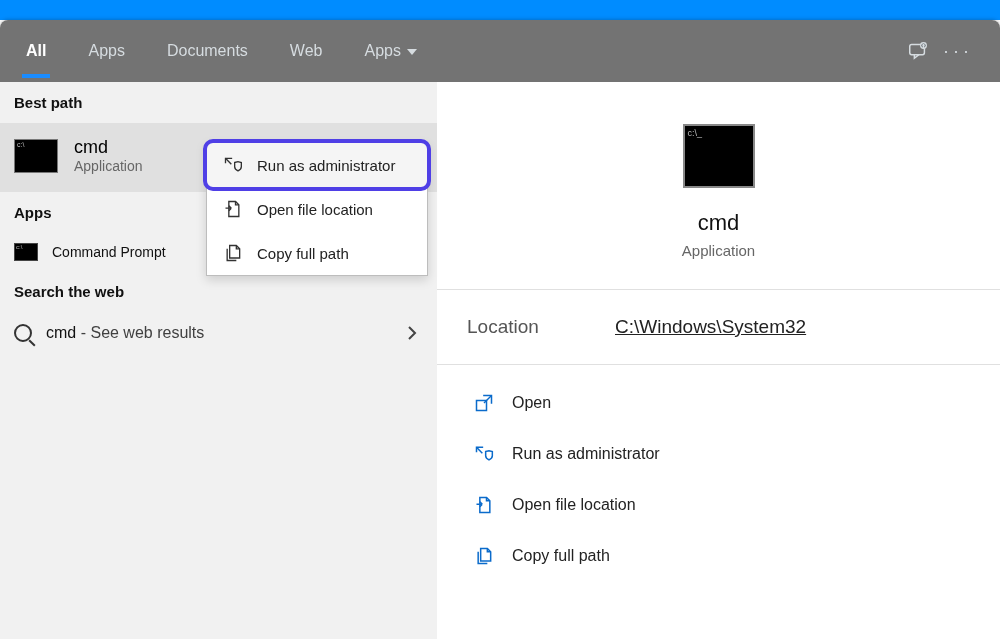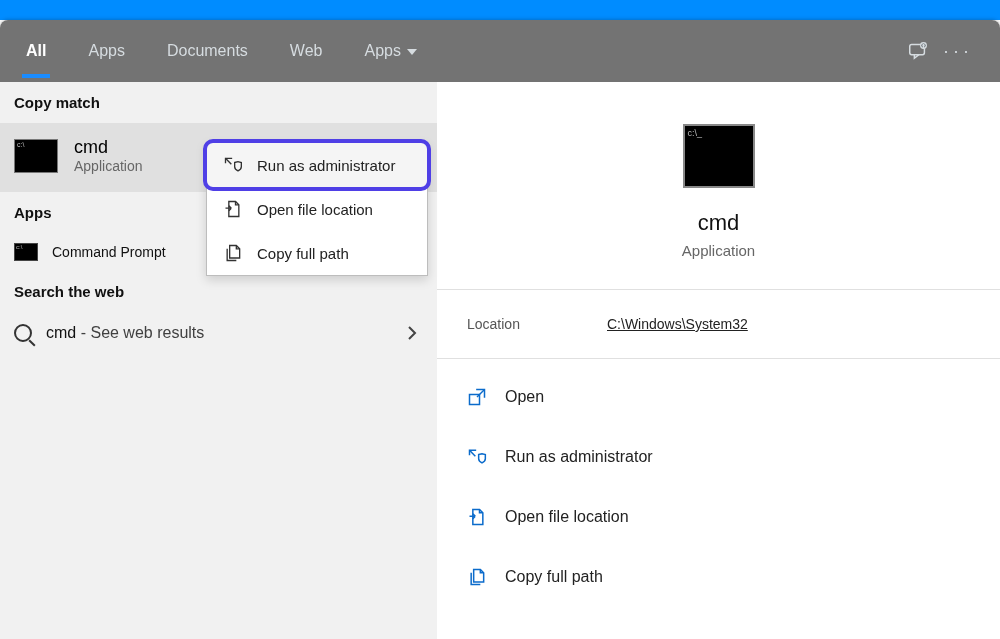--- a/index.html
+++ b/index.html
@@ -50,25 +50,25 @@
     .ctx-item.hl { outline:4px solid #4f3fe6; border-radius:6px; background:#f5f5f5; }
     .ic { width:20px; height:20px; display:flex; align-items:center; justify-content:center; }
 
     
     .preview-area { display:flex; flex-direction:column; align-items:center; padding-top:42px; padding-bottom:30px; border-bottom:1px solid #e0e0e0; }
     .preview-thumb { width:72px; height:64px; border:2px solid #888; background:#000; position:relative; }
     .preview-thumb::before { content:"c:\\_"; color:#bbb; font-size:9px; position:absolute; top:2px; left:3px; }
     .preview-title { margin-top:22px; font-size:22px; color:#111; }
     .preview-sub { margin-top:6px; font-size:15px; color:#666; }
 
-    .info-row { display:flex; align-items:flex-end; padding:26px 30px; border-bottom:1px solid #e0e0e0; font-size:14px; }
+    .info-row { display:flex; align-items:flex-end; padding:26px 30px; border-bottom:1px solid #e0e0e0; font-size:19px;gap:8px; }
     .info-label { width:140px; color:#555; }
     .info-value { color:#222; text-decoration:underline; cursor:pointer; }
 
-    .actions { padding: 18px 28px; display:flex; flex-direction:column; gap:20px; }
+    .actions { padding: 18px 35px; display:flex; flex-direction:column; gap:11px; }
     .action { display:flex; align-items:center; gap:18px; padding:10px 2px; font-size:16px; color:#222; cursor:pointer; }
     .action .ic svg { stroke:#0b6bcb; }
 
     svg { display:block; }
   </style>
 </head>
 <body>
 
 <div class="panel">
 
@@ -85,21 +85,21 @@
           <path d="M8 16 L8 20 L13 16"></path>
           <circle cx="18" cy="6" r="3" fill="#222b33"></circle>
           <path d="M18 4.5 A2 2 0 0 1 18 7.5 A2 2 0 0 1 18 4.5 M18 8 L18 9"></path>
         </svg>
     </div>
     <div class="dots-icon">···</div>
   </div>
 
   <div class="content">
     <div class="left">
-      <div class="section-header">Copy match</div>
+      <div class="section-header">Best path</div>
       <div class="best-item">
         <div class="cmd-thumb"></div>
         <div>
           <div class="best-title">cmd</div>
           <div class="best-sub">Application</div>
         </div>
       </div>
 
       <div class="section-header">Apps</div>
       <div class="apps-item">

